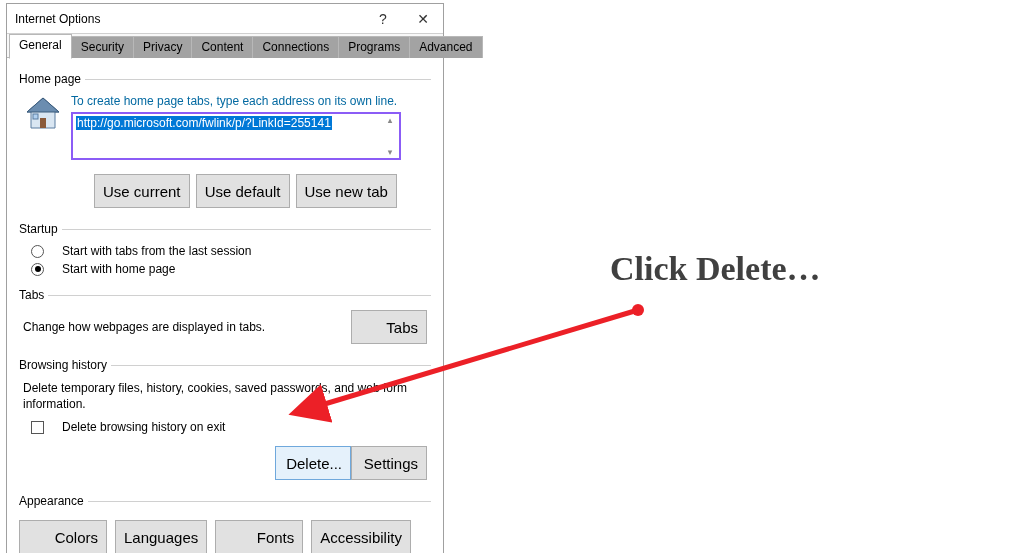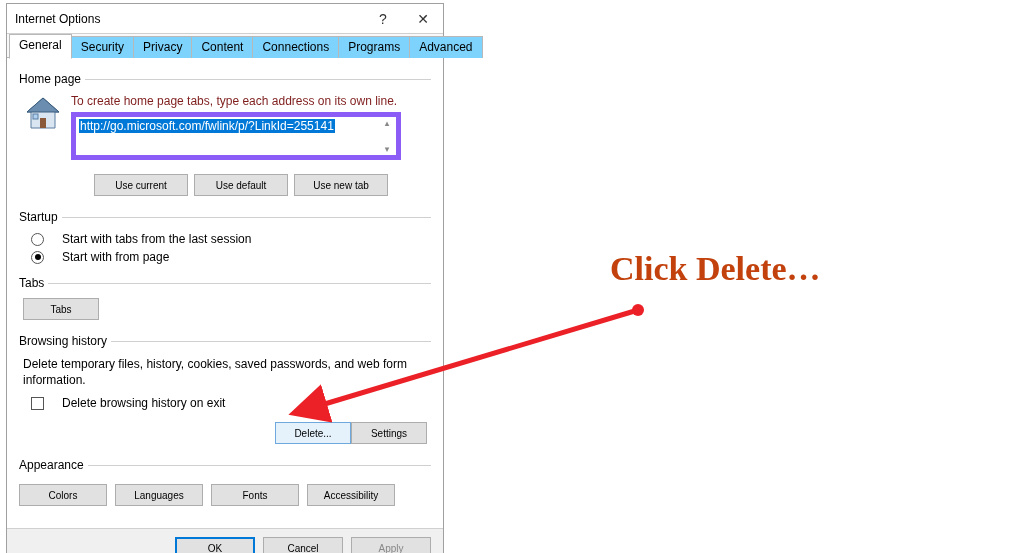--- a/index.html
+++ b/index.html
@@ -46,21 +46,21 @@
     padding-left: 2px;
     border-bottom: 1px solid #b8b8b8;
     background: #f8f8f8;
     height: 24px;
   }
   .tab {
     padding: 3px 9px 3px 9px;
     font-size: 12px;
     border: 1px solid #b8b8b8;
     border-bottom: none;
-    background: #7dd3fc;
+    background: #a3a3a3;
     margin-right: -1px;
     position: relative;
     top: 2px;
     height: 22px;
   }
   .tab.active {
     background: #fff;
     top: 0;
     height: 25px;
     z-index: 2;
@@ -91,25 +91,25 @@
     gap: 8px;
     padding: 2px 0 6px 4px;
   }
   .house-icon {
     width: 40px;
     height: 40px;
     flex-shrink: 0;
   }
   .homepage-text {
     font-size: 12px;
-    color: #7f1d1d;
+    color: #0369a1;
     margin-bottom: 4px;
   }
   .homepage-textarea-wrap {
-    border: 5px solid #8b5cf6;
+    border: 2px solid #8b5cf6;
     width: 330px;
     height: 48px;
     position: relative;
     background: #fff;
   }
   .homepage-textarea-wrap .sel {
     position: absolute;
     left: 3px;
     top: 2px;
     background: #0078d7;
@@ -134,27 +134,28 @@
     line-height: 10px;
   }
   .button-row {
     display: flex;
     gap: 6px;
     justify-content: flex-start;
     margin: 8px 0 4px 75px;
   }
   .btn {
     min-width: 94px;
-    height: 22px;
+    height: 34px;
     background: #e1e1e1;
     border: 1px solid #adadad;
-    font-size: 10px;
+    font-size: 15px;
     font-family: inherit;
     padding: 0 8px;
     cursor: pointer;
+    text-align: right;
   }
   .btn.small { min-width: 76px; }
   .btn.highlight {
     border: 1px solid #6fa8dc;
     background: #e5f1fb;
   }
   .btn.default {
     border: 2px solid #0078d7;
     background: #e1e1e1;
   }
@@ -223,21 +224,21 @@
   .footer .btn { min-width: 80px; }
 
   
   .annotation-text {
     position: absolute;
     left: 610px;
     top: 250px;
     font-family: "Comic Sans MS", "Marker Felt", cursive;
     font-weight: bold;
     font-size: 34px;
-    color: #c2410c;
+    color: #404040;
   }
   .arrow-svg {
     position: absolute;
     left: 280px;
     top: 290px;
     width: 370px;
     height: 140px;
     pointer-events: none;
   }
 </style>
@@ -293,27 +294,28 @@
     </fieldset>
 
     <fieldset class="group">
       <legend>Startup</legend>
       <div class="radio-row">
         <span class="radio"></span>
         <span>Start with tabs from the last session</span>
       </div>
       <div class="radio-row">
         <span class="radio checked"></span>
-        <span>Start with from page</span>
+        <span>Start with home page</span>
       </div>
     </fieldset>
 
     <fieldset class="group">
       <legend>Tabs</legend>
       <div class="tabs-row">
+        <span>Change how webpages are displayed in tabs.</span>
         <button class="btn small">Tabs</button>
       </div>
     </fieldset>
 
     <fieldset class="group">
       <legend>Browsing history</legend>
       <div class="desc">Delete temporary files, history, cookies, saved passwords, and web form information.</div>
       <div class="check-row">
         <span class="checkbox"></span>
         <span>Delete browsing history on exit</span>

